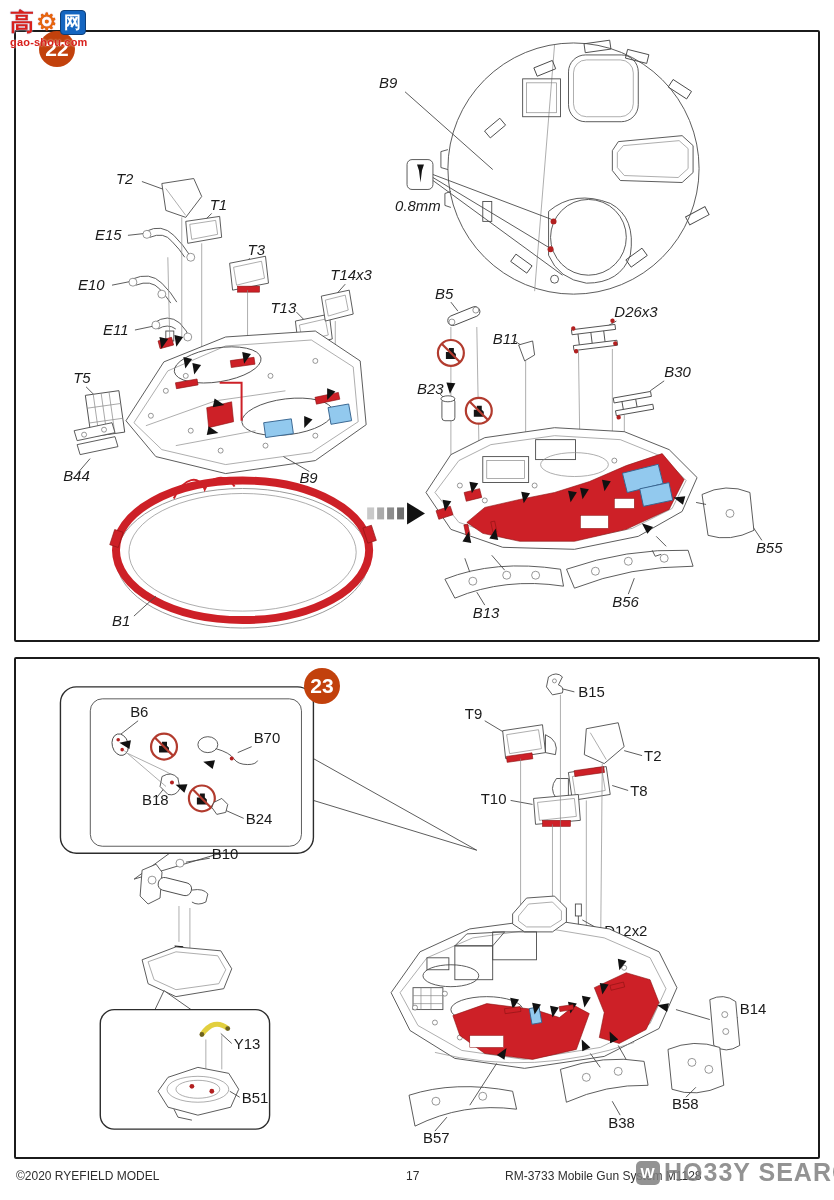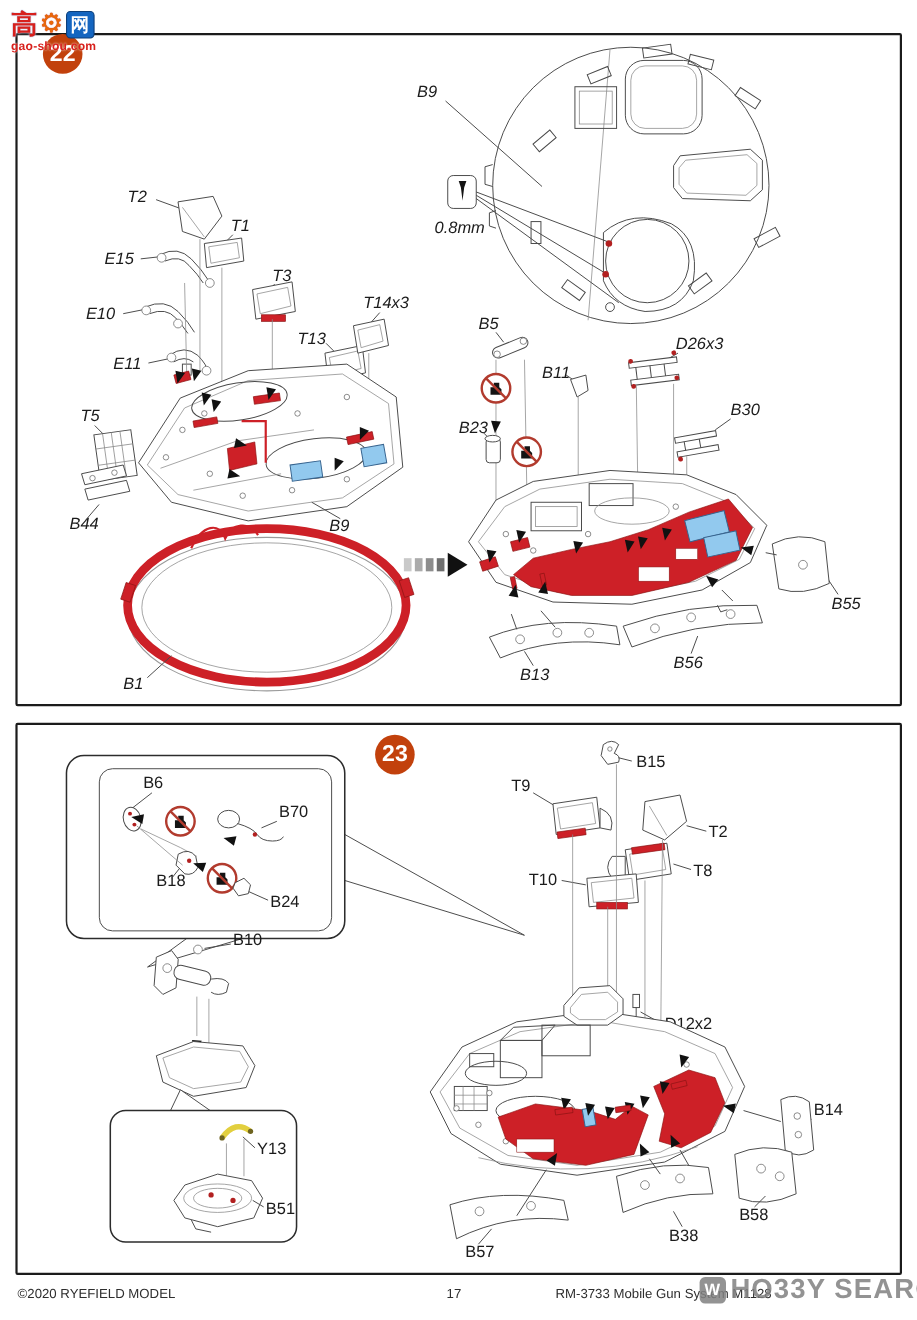--- a/index.html
+++ b/index.html
@@ -46,21 +46,21 @@
       <span class="gchar">高</span>
       <span class="gear">⚙</span>
       <span class="wchar">网</span>
     </div>
     <div class="dom">gao-shou.com</div>
   </div>
 
   <div class="badge" style="left:39px;top:31px;">
     <span>22</span>
   </div>
-  <div class="badge" style="left:341px;top:668px;">
+  <div class="badge" style="left:304px;top:668px;">
     <span>23</span>
   </div>
 
   <div class="stepbox" id="box22">
   <svg width="802" height="608" viewBox="0 0 804 610">
     <defs>
       <path id="ar" d="M0,-4.5 L11,0 L0,4.5 Z"></path>
       <g id="ng">
         <circle r="13" fill="#fff" stroke="#b23b2e" stroke-width="2.2"></circle>
         <path d="M-5,6 L-5,-1 L-2,-1 L-2,-5 L3,-5 L3,-1 L5,1 L5,6 Z" fill="#141414"></path>

